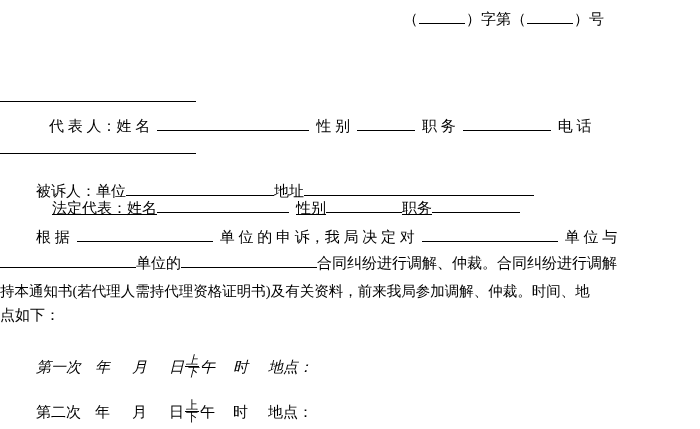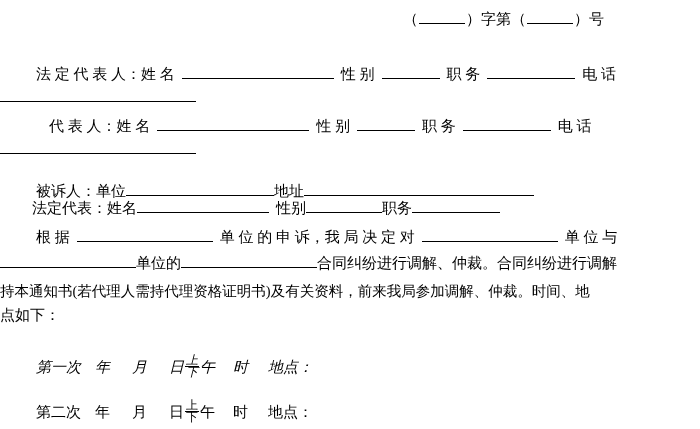--- a/index.html
+++ b/index.html
@@ -63,37 +63,34 @@
 </head>
 <body>
 
 <div class="page">
 
   <div class="line hdr">
     <span>（</span><span class="u" style="width:46px"></span><span>）字第（</span><span class="u" style="width:46px"></span><span>）号</span>
   </div>
 
 
-  <div class="line" style="top:65px; left:36px;">
-    <span>法 定 代 表 人：姓 名</span><span class="sep"></span><span class="u" style="width:152px"></span><span class="sep"></span><span>性 别</span><span class="sep"></span><span class="u" style="width:58px"></span><span class="sep"></span><span>职 务</span><span class="sep"></span><span class="u" style="width:88px"></span><span class="sep"></span><span>电 话</span>
-  </div>
 
   <div class="wide-rule" style="top:101px; left:0px; width:196px;"></div>
 
   <div class="line" style="top:117px; left:49px;">
     <span>代 表 人：姓 名</span><span class="sep"></span><span class="u" style="width:152px"></span><span class="sep"></span><span>性 别</span><span class="sep"></span><span class="u" style="width:58px"></span><span class="sep"></span><span>职 务</span><span class="sep"></span><span class="u" style="width:88px"></span><span class="sep"></span><span>电 话</span>
   </div>
 
   <div class="wide-rule" style="top:153px; left:0px; width:196px;"></div>
 
   <div class="line" style="top:182px; left:36px;">
     <span>被诉人：单位</span><span class="u" style="width:148px"></span><span>地址</span><span class="u" style="width:230px"></span>
   </div>
 
-  <div class="line" style="top:199px; left:32px;">
+  <div class="line" style="top:199px; left:52px;text-decoration:underline;">
     <span>法定代表：姓名</span><span class="u" style="width:132px"></span><span class="sep"></span><span>性别</span><span class="u" style="width:76px"></span><span>职务</span><span class="u" style="width:88px"></span>
   </div>
 
   <div class="line" style="top:228px; left:36px;">
     <span>根 据</span><span class="sep"></span><span class="u" style="width:136px"></span><span class="sep"></span><span>单 位 的 申 诉，我 局 决 定 对</span><span class="sep"></span><span class="u" style="width:136px"></span><span class="sep"></span><span>单 位 与</span>
   </div>
 
   <div class="line" style="top:254px; left:0px;">
     <span class="u" style="width:136px"></span><span>单位的</span><span class="u" style="width:136px"></span><span>合同纠纷进行调解、仲裁。合同纠纷进行调解</span>
   </div>

